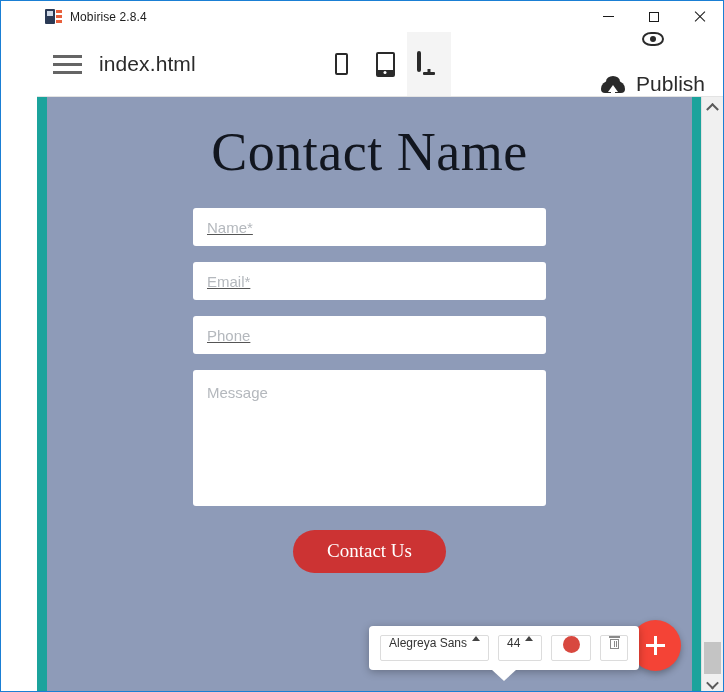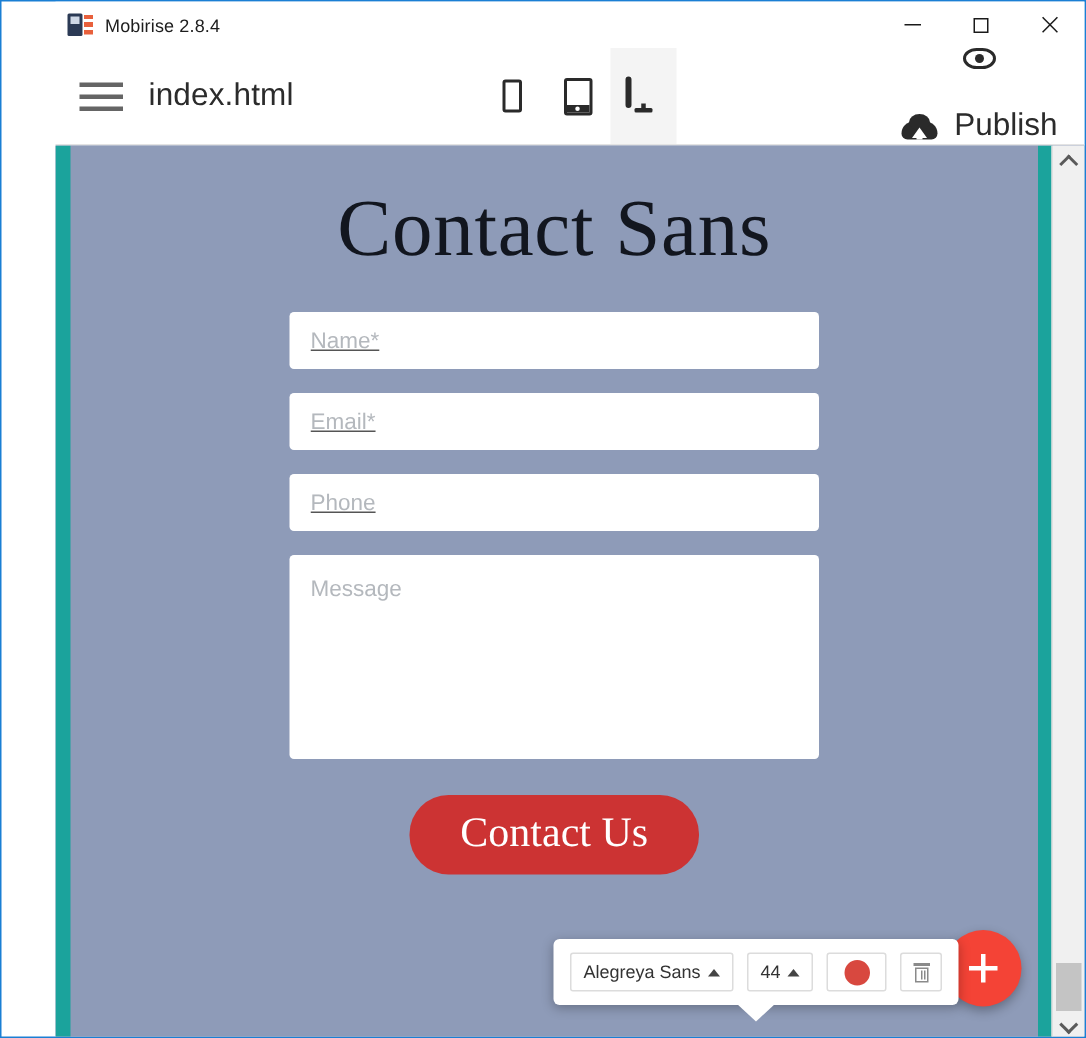--- a/index.html
+++ b/index.html
@@ -392,21 +392,21 @@
     margin: 24px auto 0 auto;
     display: flex;
     justify-content: center;
   }
   #cta-button {
     background: #cc3333;
     color: #ffffff;
     border: none;
     border-radius: 26px;
     font-family: "Liberation Serif", serif;
-    font-size: 28px;
+    font-size: 19px;
     padding: 11px 34px;
     cursor: pointer;
     line-height: 1.1;
   }
 
   
   #inline-toolbar {
     position: absolute;
     left: 332px;
     top: 529px;
@@ -429,21 +429,21 @@
     border-left: 13px solid transparent;
     border-right: 13px solid transparent;
     border-top: 12px solid #ffffff;
   }
   .tb-ctl {
     border: 1px solid #dcdcdc;
     border-radius: 2px;
     background: #ffffff;
     height: 26px;
     display: flex;
-    align-items: center;
+    align-items: flex-start;
     justify-content: center;
     cursor: pointer;
     padding: 0 8px;
     gap: 5px;
     box-sizing: border-box;
   }
   .tb-ctl .lbl {
     font-size: 12px;
     color: #333;
     white-space: nowrap;
@@ -626,21 +626,21 @@
         <span id="publish-label">Publish</span>
       </div>
     </div>
   </div>
 
   <div id="canvas-area">
     <div id="left-accent"></div>
     <div id="right-accent"></div>
 
     <div id="page-content">
-      <h1 id="section-title">Contact Sans</h1>
+      <h1 id="section-title">Contact Name</h1>
 
       <div id="contact-form">
         <input class="field line" type="text" placeholder="Name*" style="">
         <input class="field line" type="text" placeholder="Email*" style="">
         <input class="field line" type="text" placeholder="Phone" style="">
         <textarea class="field area" placeholder="Message" style=""></textarea>
       </div>
 
       <div id="cta-wrap">
         <button id="cta-button">Contact Us</button>

